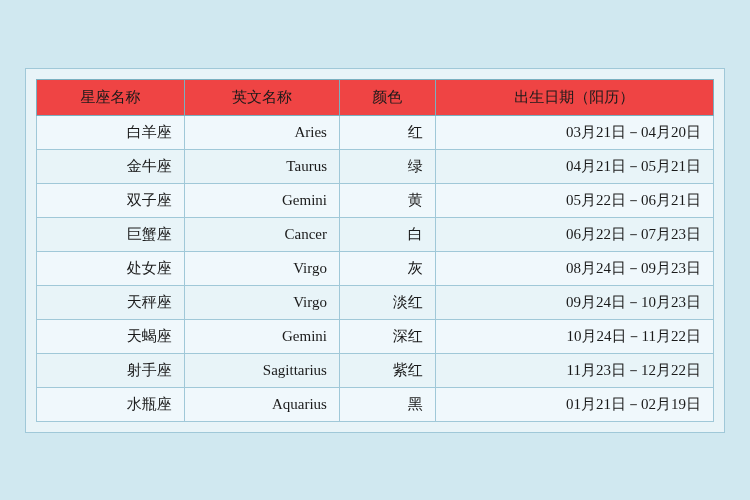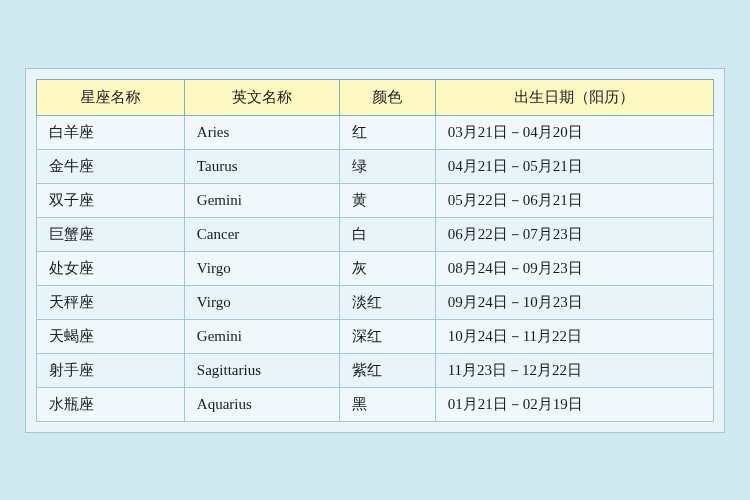--- a/index.html
+++ b/index.html
@@ -25,32 +25,32 @@
       width: 700px;
     }
 
     table {
       width: 100%;
       border-collapse: collapse;
       font-size: 15px;
     }
 
     thead tr th {
-      background-color: #fef9c3;
+      background-color: #ef4444;
       border: 1px solid #7ab0c0;
       padding: 8px 12px;
       text-align: center;
       font-weight: normal;
       color: #1a1a1a;
     }
 
     tbody tr td {
       border: 1px solid #a0c8d8;
       padding: 7px 12px;
-      text-align: left;
+      text-align: right;
       color: #1a1a1a;
       background-color: #f0f8fc;
     }
 
     tbody tr:nth-child(even) td {
       background-color: #e8f4f8;
     }
   </style>
 </head>
 <body>

